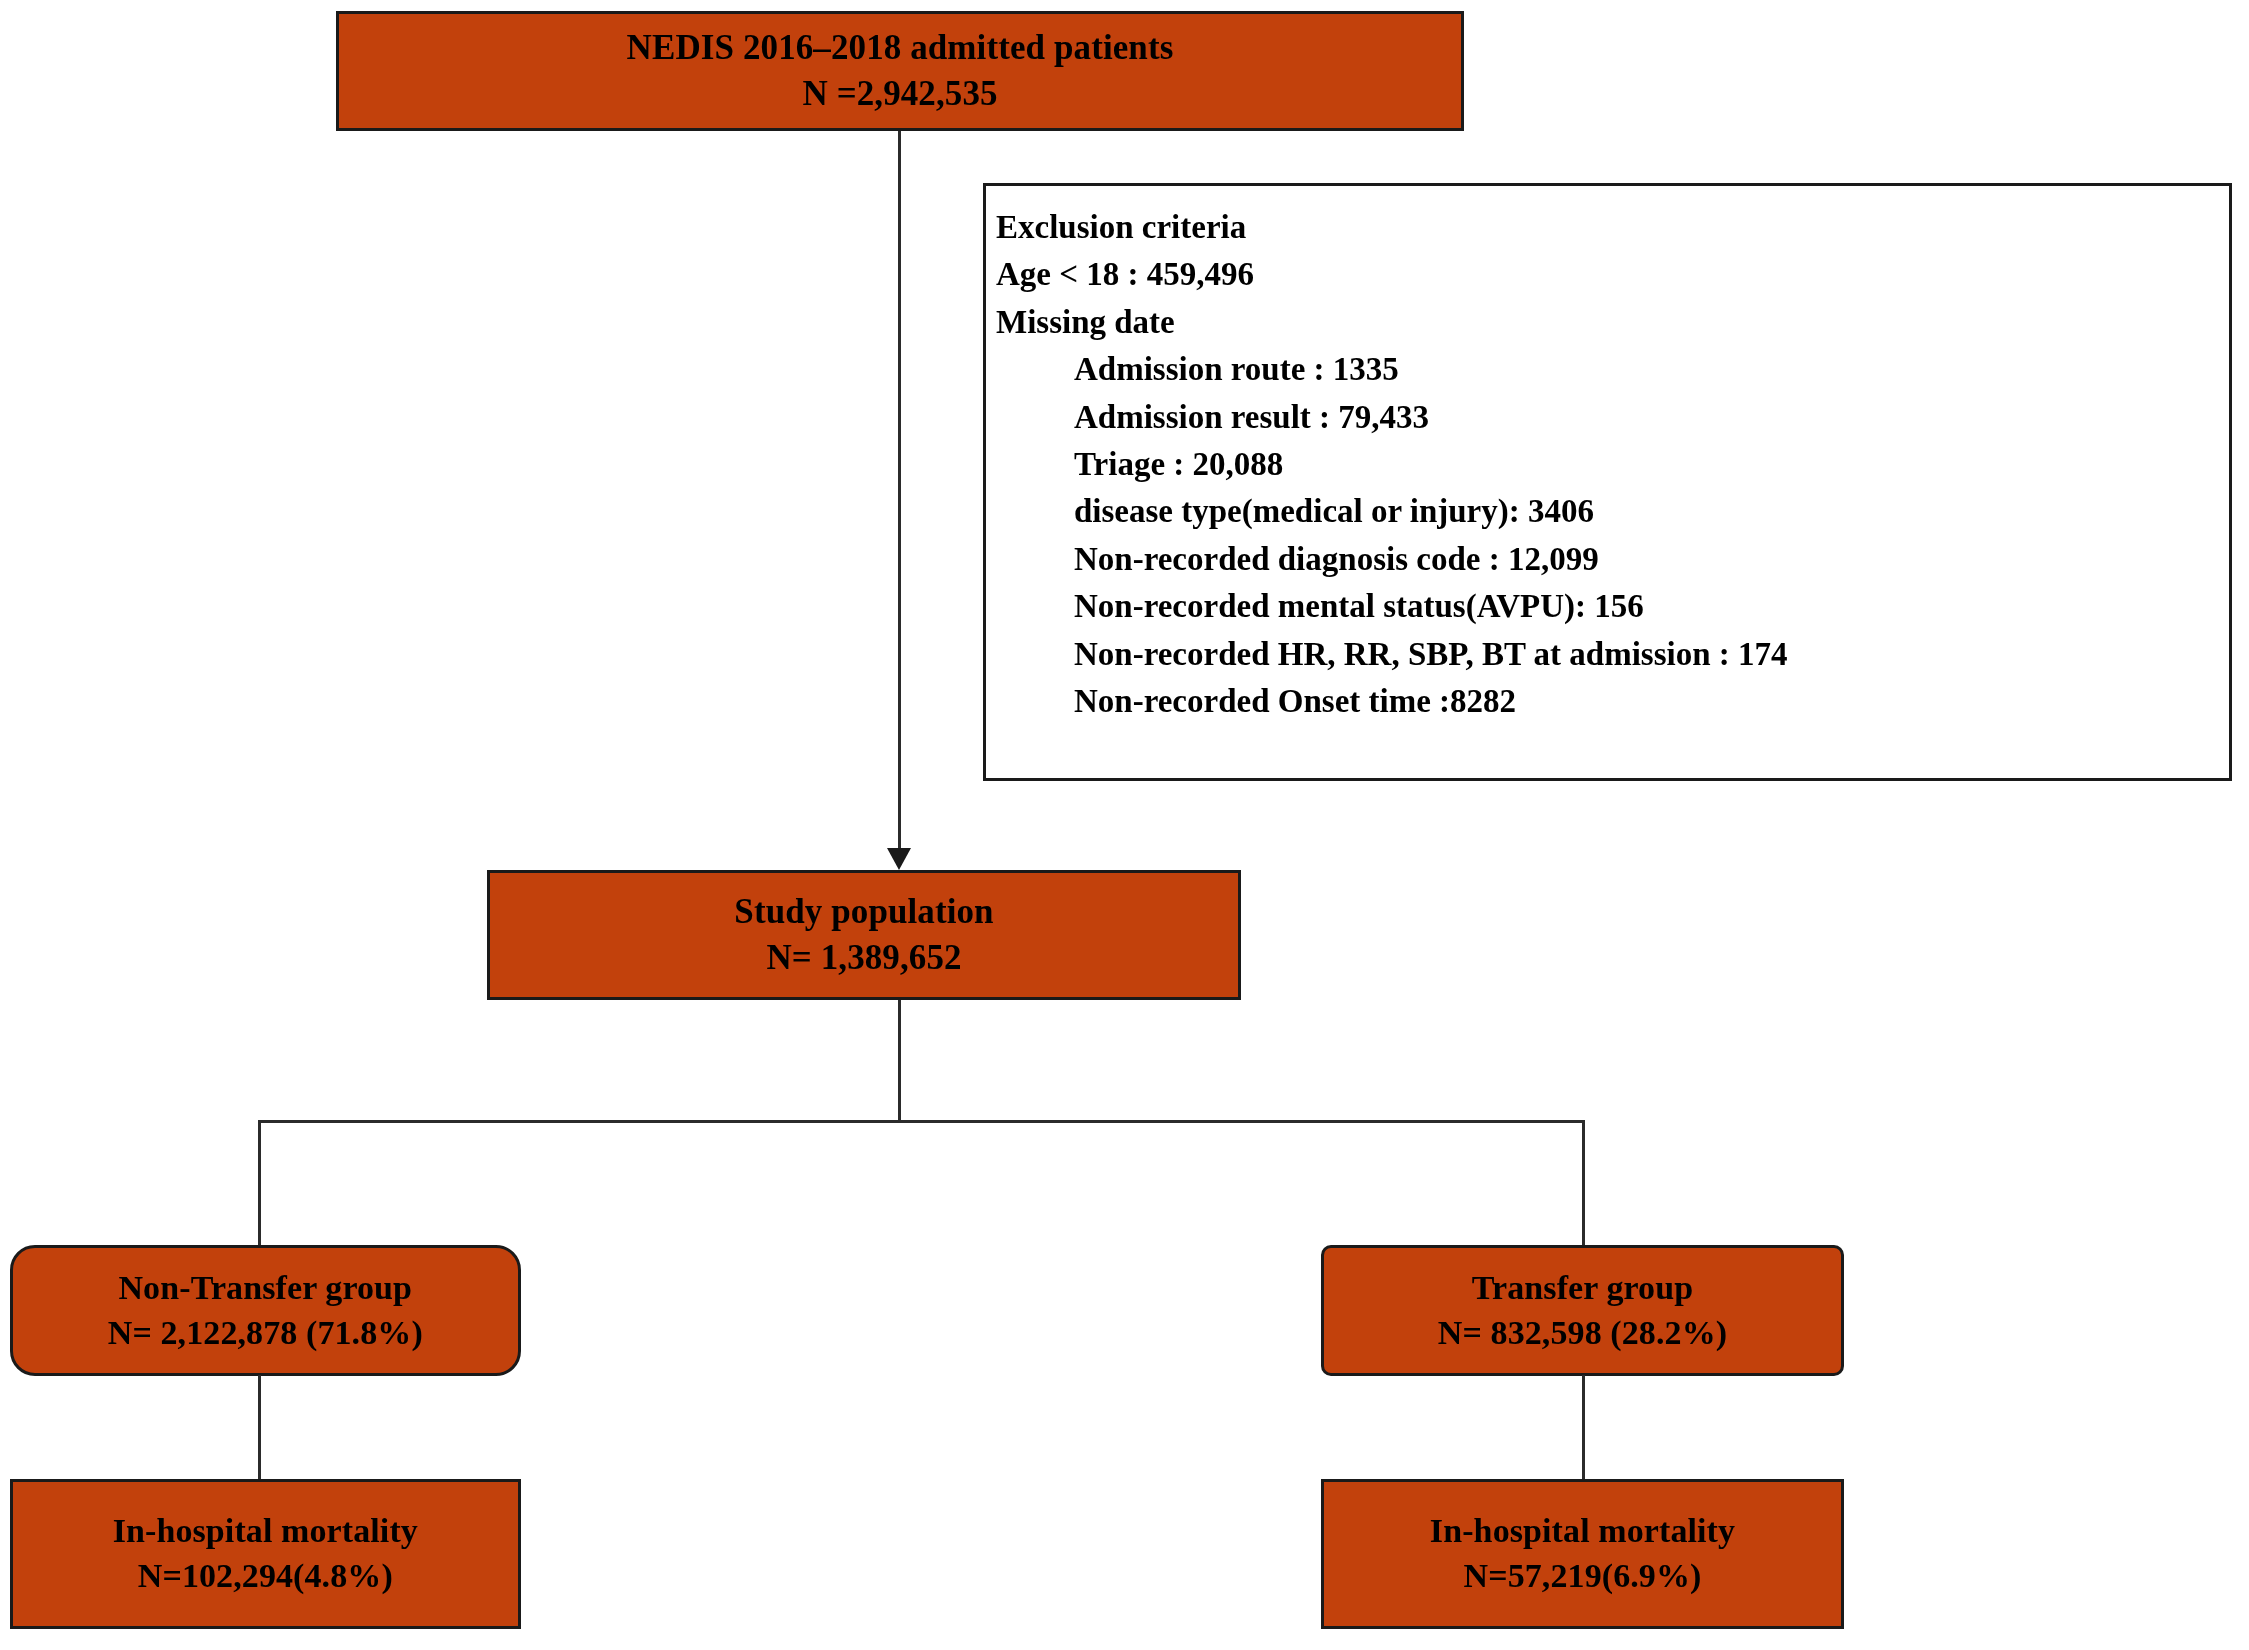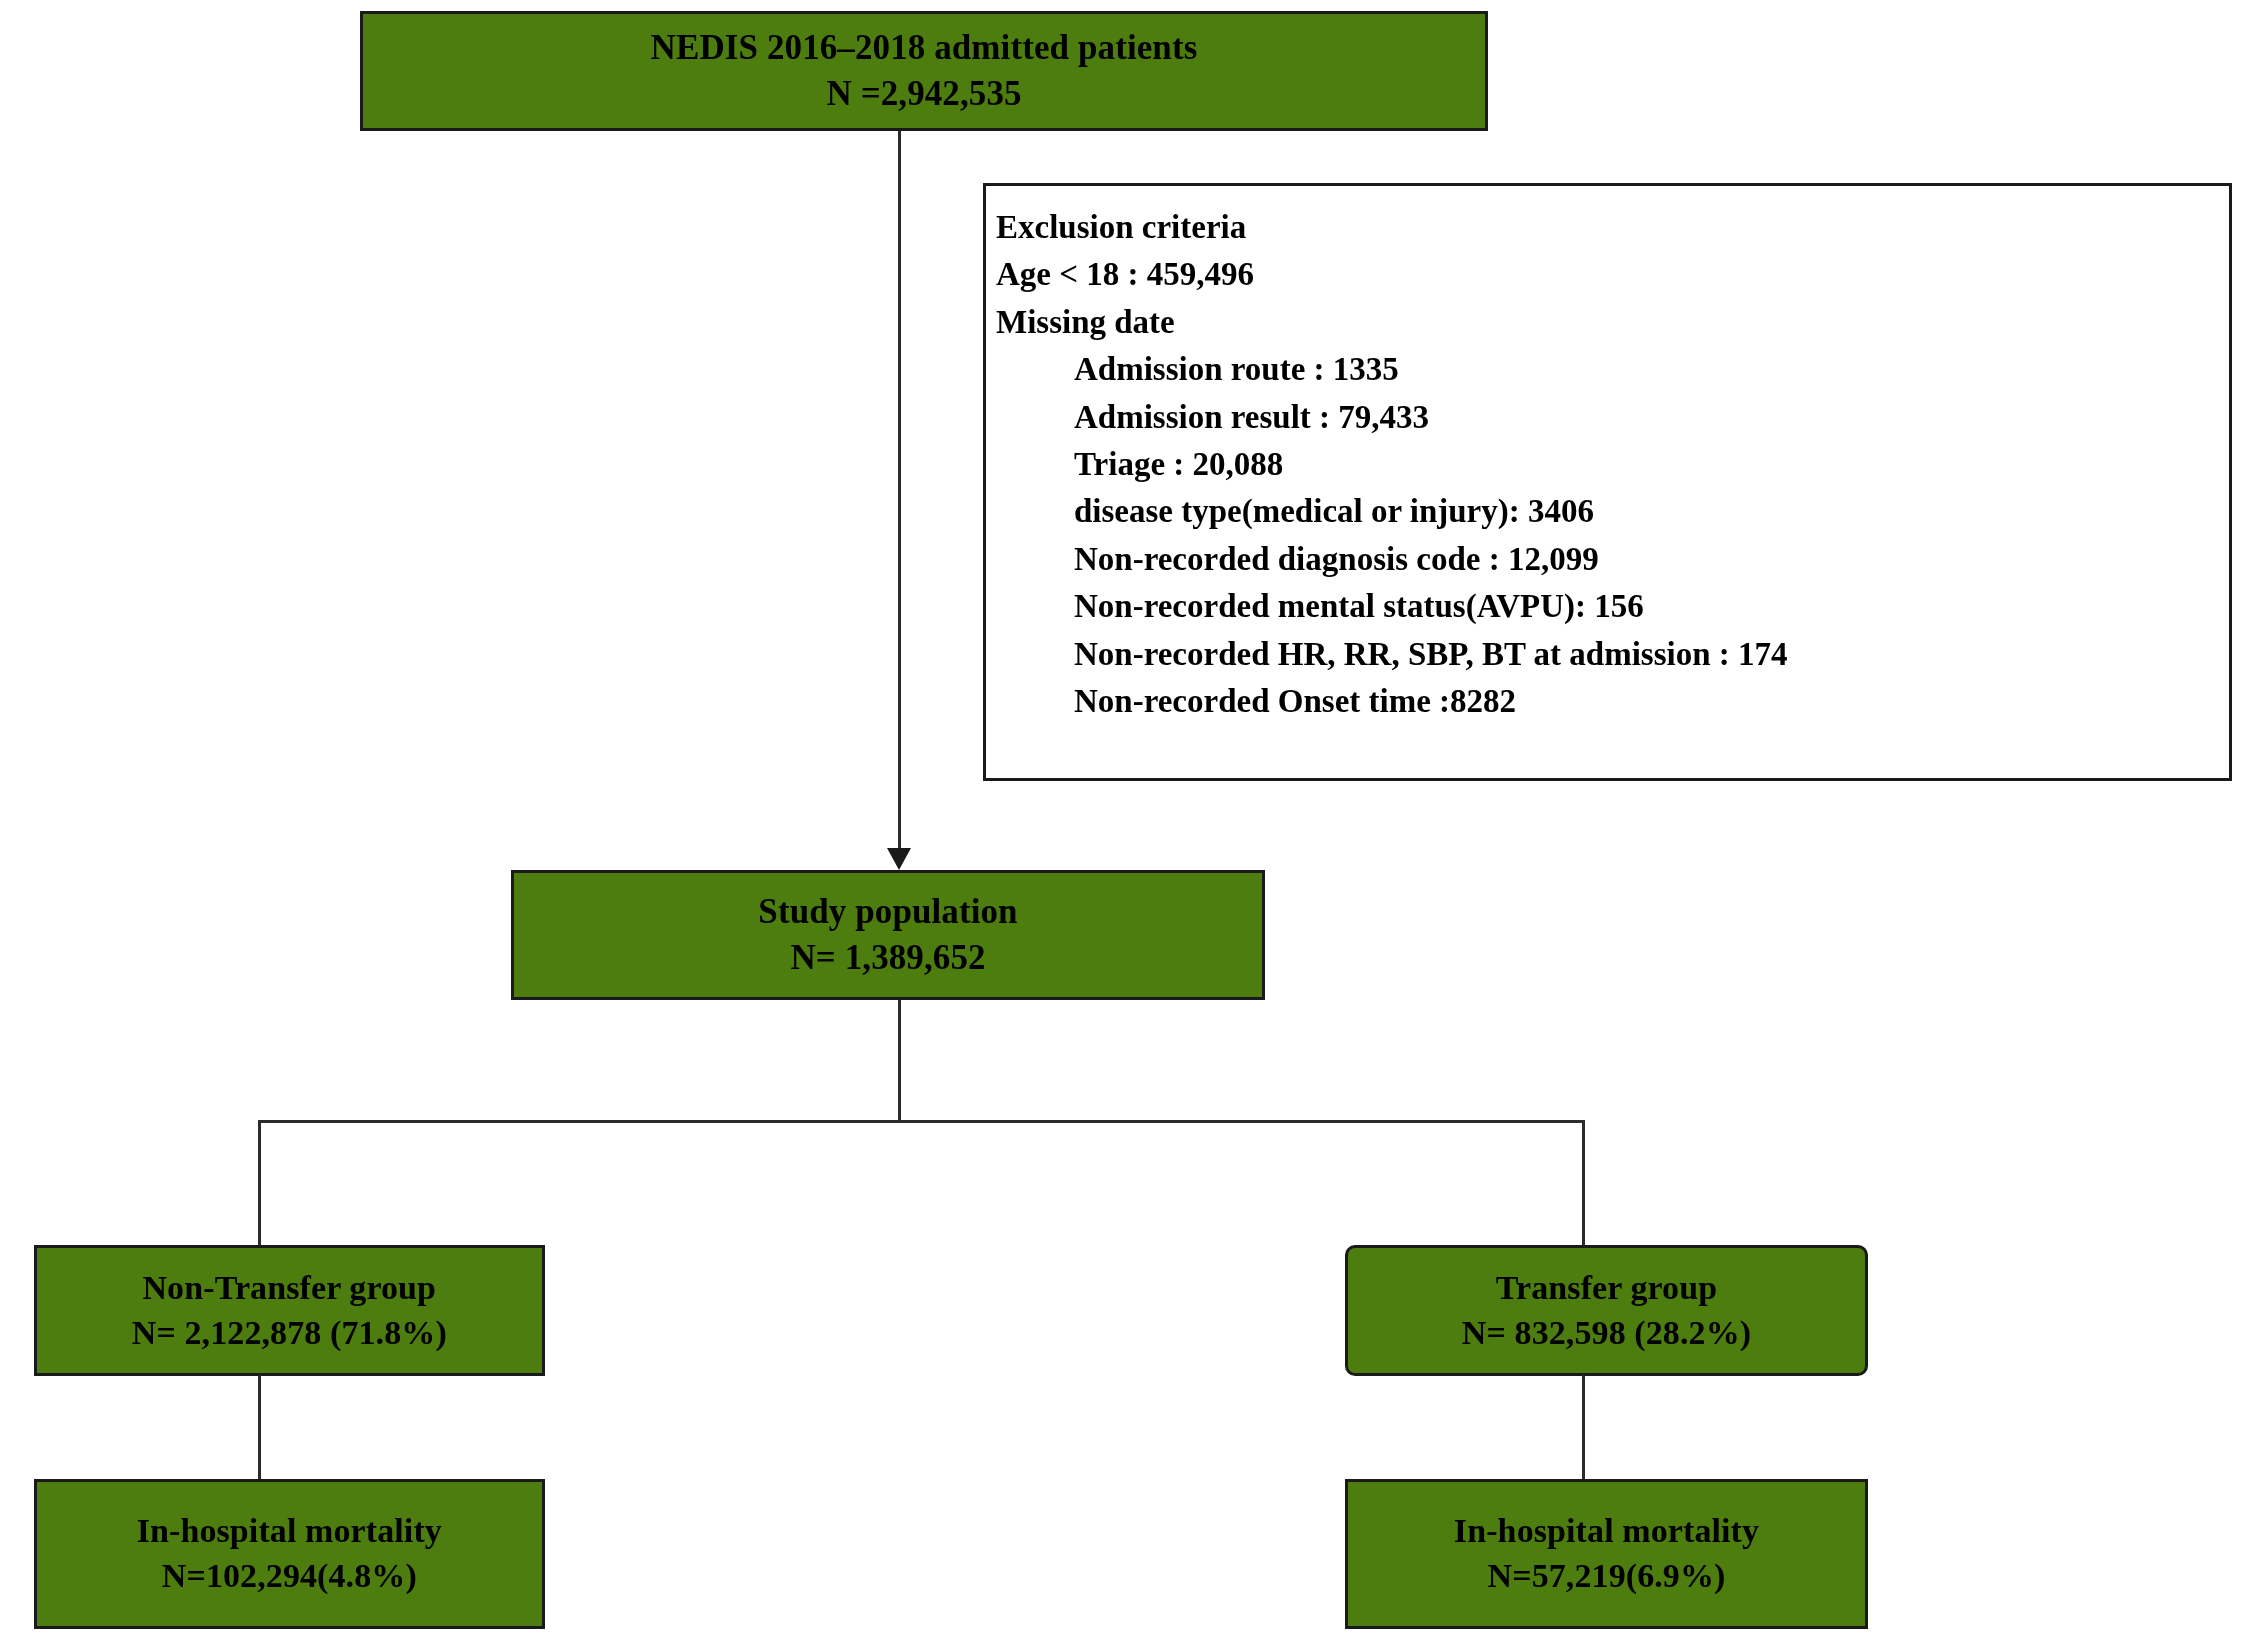--- a/index.html
+++ b/index.html
@@ -17,36 +17,35 @@
     height: 1651px;
     background: #ffffff;
     overflow: hidden;
   }
 
   
   .box {
     position: absolute;
     box-sizing: border-box;
     border: 3.3px solid #1a1a1a;
-    background: #4d7c0f;
+    background: #c2410c;
     display: flex;
     flex-direction: column;
     align-items: center;
     justify-content: center;
     text-align: center;
     font-weight: bold;
     line-height: 1.32;
     letter-spacing: 0.1px;
-    margin-left: 24px;
   }
   .box .line { display: block; white-space: nowrap; }
 
   #box-root      { left: 336px;  top: 11px;   width: 1128px; height: 120px; font-size: 35px; }
   #box-study     { left: 487px;  top: 870px; width: 754px; height: 130px; font-size: 35px; }
-  #box-nontrans  { left: 9.8px;   top: 1245px; width: 511px;  height: 131px; font-size: 34px; }
+  #box-nontrans  { left: 9.8px;   top: 1245px; width: 511px;  height: 131px; font-size: 34px; border-radius: 25px; }
   #box-trans     { left: 1321px; top: 1245px; width: 523px;  height: 131px; font-size: 34px; border-radius: 10px; }
   #box-mort-left { left: 9.8px;   top: 1479px; width: 511px;  height: 150px; font-size: 34px; }
   #box-mort-right{ left: 1321px; top: 1479px; width: 523px;  height: 150px; font-size: 34px; }
 
   
   #box-exclusion {
     position: absolute;
     left: 983px;
     top: 183px;
     width: 1249px;

